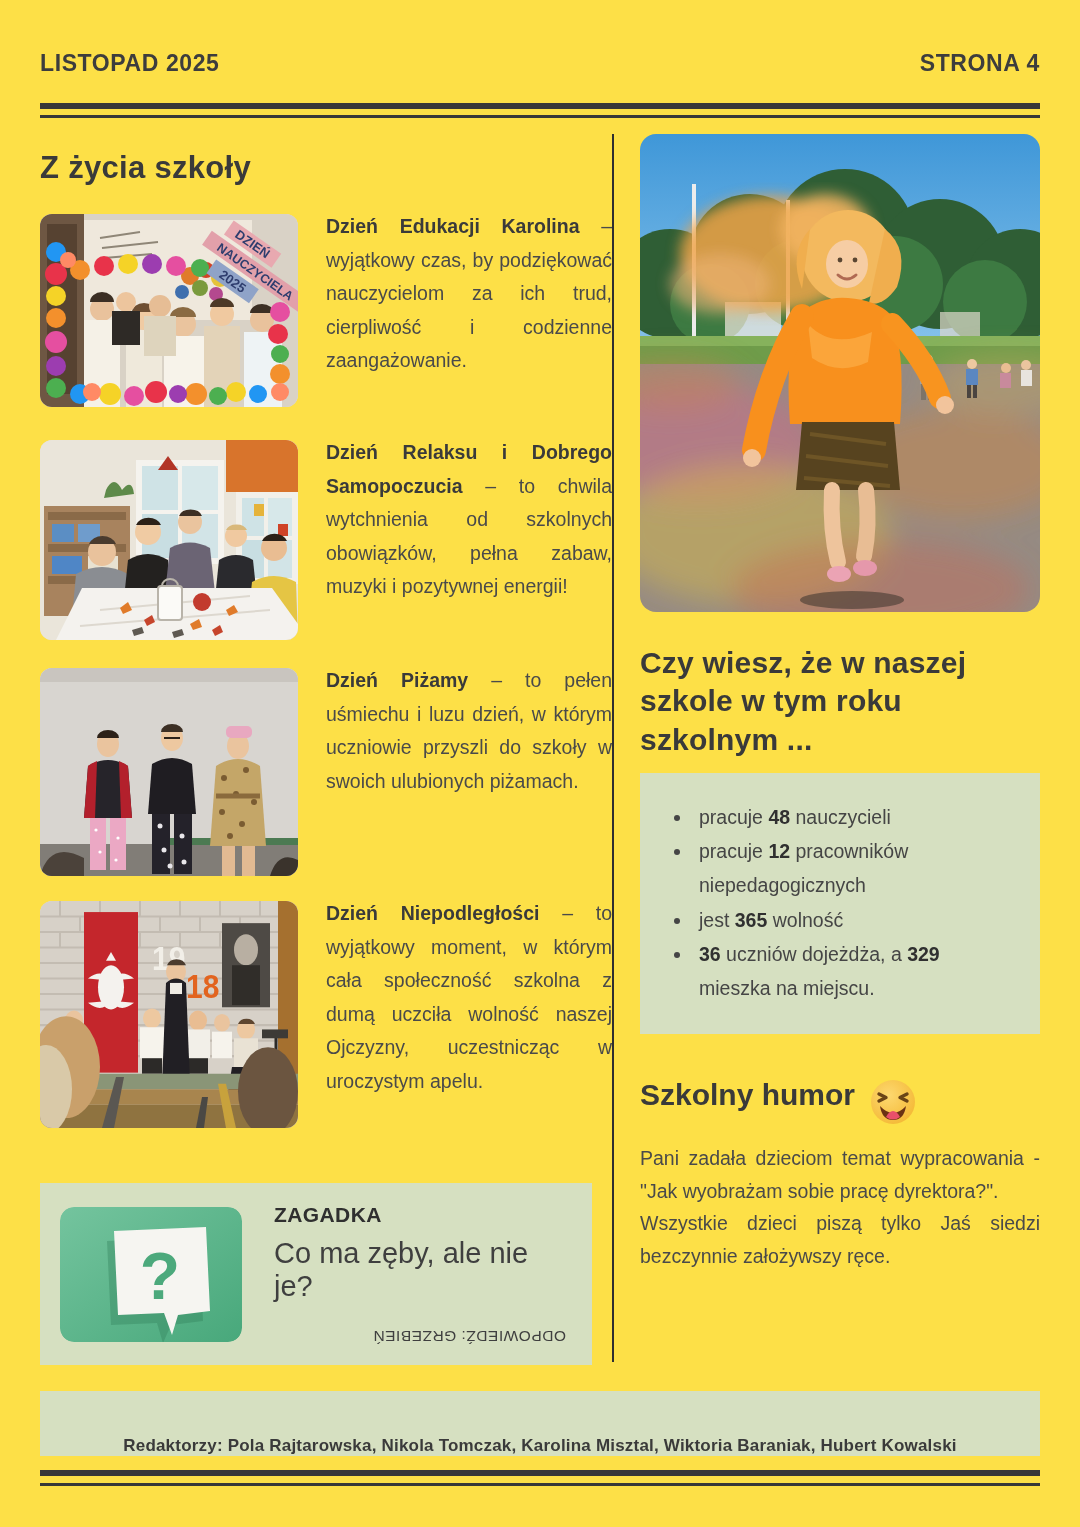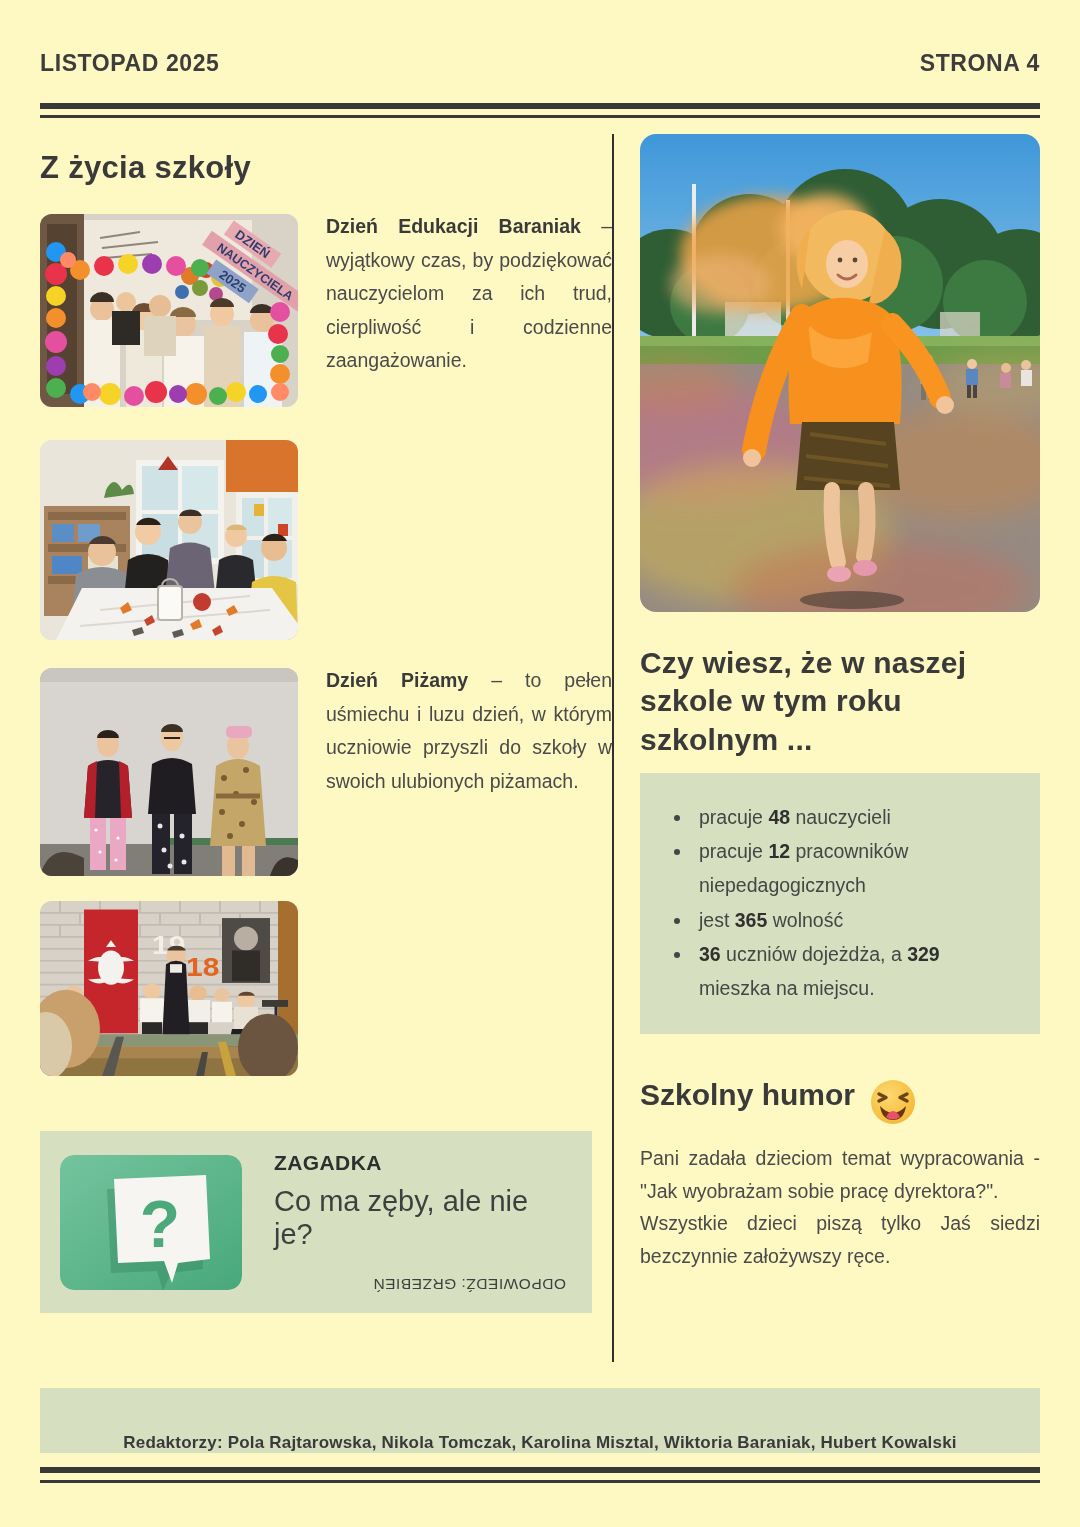--- a/index.html
+++ b/index.html
@@ -1,21 +1,21 @@
 <!DOCTYPE html>
 <html lang="pl"><head>
 <meta charset="utf-8">
 <style>
   * { box-sizing: border-box; }
   html,body { margin:0; padding:0; background:#ffffff; }
   .page {
     position: relative;
     width: 1080px; height: 1527px;
     margin: 0 auto;
-    background: #fef9c3;
+    background: #fde047;
     font-family: "Liberation Sans", "DejaVu Sans", sans-serif;
     color: #4a4a4a;
     overflow: hidden;
   }
   .inner { padding: 0 40px; }
 
   
   .header {
     display: flex; justify-content: space-between; align-items: baseline;
     padding-top: 50px;
@@ -40,21 +40,21 @@
 
   .article { display: flex; align-items: flex-start; }
   .article + .article { margin-top: 0; }
   .a1 { margin-bottom: 33px; }
   .a2 { margin-bottom: 28px; }
   .a3 { margin-bottom: 25px; }
   .photo {
     flex-shrink: 0; width: 258px; border-radius: 12px; overflow: hidden;
     background: #ddd; font-size: 0;
   }
-  .ph1 { height: 193px; } .ph2 { height: 200px; } .ph3 { height: 208px; } .ph4 { height: 175px; }
+  .ph1 { height: 193px; } .ph2 { height: 200px; } .ph3 { height: 208px; } .ph4 { height: 227px; }
   .photo svg { display: block; width: 100%; height: 100%; }
   .article-text {
     margin: -4px 0 0 28px; flex: 1;
     font-size: 19.5px; line-height: 1.72; text-align: justify; color: #4a4a4a;
   }
   .article-text b { color: #3a3a3a; }
 
   
   .riddle-box {
     margin-top: 55px; width: 552px; min-height: 175px;
@@ -211,21 +211,21 @@
               <g transform="rotate(35 196 52)">
                 <rect x="168" y="16" width="58" height="17" fill="#e8a9b0"></rect>
                 <rect x="156" y="37" width="118" height="17" fill="#e2a0aa"></rect>
                 <rect x="176" y="58" width="52" height="17" fill="#8fa3c8"></rect>
                 <text x="197" y="29" font-size="13" font-weight="bold" fill="#2e3d6e" text-anchor="middle">DZIEŃ</text>
                 <text x="215" y="50" font-size="12.5" font-weight="bold" fill="#2e3d6e" text-anchor="middle">NAUCZYCIELA</text>
                 <text x="202" y="71" font-size="13" font-weight="bold" fill="#2e3d6e" text-anchor="middle">2025</text>
               </g>
             </svg>
           </div>
-          <p class="article-text"><b>Dzień Edukacji Baraniak</b> <span>– wyjątkowy czas, by podziękować nauczycielom za ich trud, cierpliwość i codzienne zaangażowanie.</span></p>
+          <p class="article-text"><b>Dzień Edukacji Karolina</b> <span>– wyjątkowy czas, by podziękować nauczycielom za ich trud, cierpliwość i codzienne zaangażowanie.</span></p>
         </div>
 
         <div class="article a2">
           <div class="photo ph2">
             <svg viewBox="0 0 258 200" preserveAspectRatio="none" aria-hidden="true">
               <rect width="258" height="200" fill="#eae5da"></rect>
               <rect x="186" y="0" width="72" height="52" fill="#d8742c"></rect>
               <rect x="96" y="20" width="88" height="104" fill="#f5f3ee"></rect>
               <rect x="102" y="26" width="36" height="44" fill="#cfe3e6"></rect>
                 <rect x="142" y="26" width="36" height="44" fill="#d7e8ea"></rect>
@@ -278,20 +278,21 @@
               <g fill="#c6452c">
                   <path d="M104,180 l8,-5 l3,7 l-8,4 z"></path>
                   <path d="M172,190 l8,-5 l3,7 l-8,4 z"></path>
                 </g>
               <g fill="#5f5a52">
                   <path d="M92,190 l10,-3 l2,6 l-10,3 z"></path>
                   <path d="M132,192 l10,-3 l2,6 l-10,3 z"></path>
                 </g>
             </svg>
           </div>
+          <p class="article-text"><b>Dzień Relaksu i Dobrego Samopoczucia</b> <span>– to chwila wytchnienia od szkolnych obowiązków, pełna zabaw, muzyki i pozytywnej energii!</span></p>
         </div>
 
         <div class="article a3">
           <div class="photo ph3">
             <svg viewBox="0 0 258 208" preserveAspectRatio="none" aria-hidden="true">
               <rect width="258" height="208" fill="#d8d5d0"></rect>
               <rect y="0" width="258" height="14" fill="#c9c5bf"></rect>
               <rect y="176" width="258" height="32" fill="#817d77"></rect>
               <rect x="120" y="170" width="138" height="7" fill="#4c7a52"></rect>
               <path d="M0,208 q10,-36 44,-18 l0,18 z" fill="#4b423a"></path>
@@ -399,20 +400,21 @@
               <rect x="222" y="116" width="26" height="8" fill="#3c3a36"></rect>
 
               <ellipse cx="26" cy="150" rx="34" ry="46" fill="#c9a06b"></ellipse>
               <ellipse cx="6" cy="170" rx="26" ry="40" fill="#d9c9a8"></ellipse>
               <ellipse cx="228" cy="172" rx="30" ry="40" fill="#6b5540"></ellipse>
               <path d="M62,205 l14,-46 h8 l-10,46 z" fill="#5a5752"></path>
               <path d="M196,205 l-10,-40 h-8 l8,40 z" fill="#c8a23c"></path>
               <path d="M156,205 l6,-28 h6 l-4,28 z" fill="#4a4844"></path>
             </svg>
           </div>
+          <p class="article-text"><b>Dzień Niepodległości</b> <span>– to wyjątkowy moment, w którym cała społeczność szkolna z dumą uczciła wolność naszej Ojczyzny, uczestnicząc w uroczystym apelu.</span></p>
         </div>
 
         <div class="riddle-box">
           <div class="riddle-img">
             <svg viewBox="0 0 182 135" preserveAspectRatio="none" aria-hidden="true">
               <defs>
                 <linearGradient id="qbg" x1="0" y1="0" x2="1" y2="1">
                   <stop offset="0" stop-color="#74c49e"></stop>
                     <stop offset="1" stop-color="#48a87b"></stop>
                 </linearGradient>

